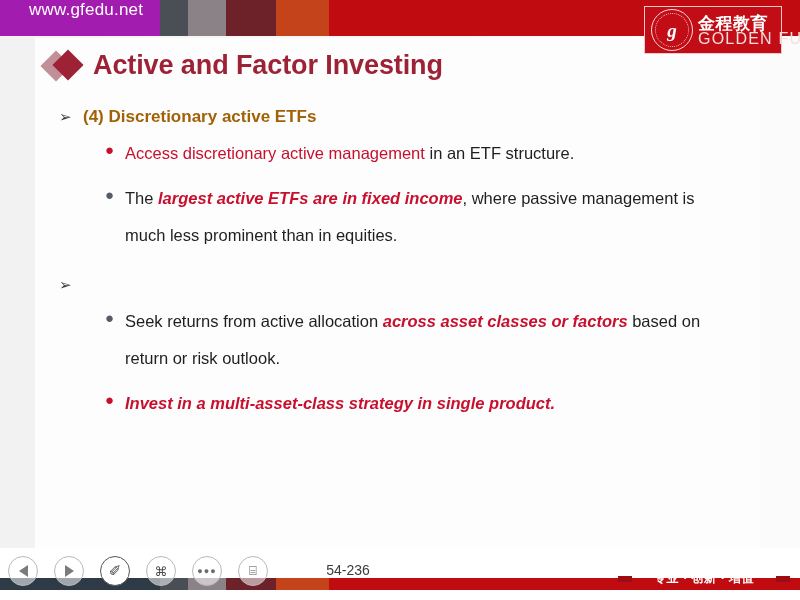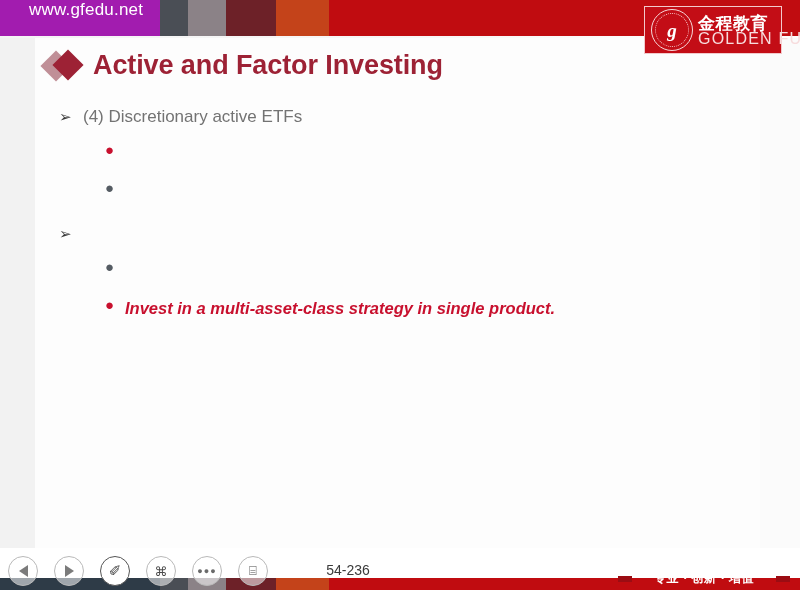--- a/index.html
+++ b/index.html
@@ -188,22 +188,22 @@
     width: 30px;
     color: #3a3a3a;
     font-size: 15px;
     line-height: 25px;
     text-align: left;
     padding-left: 6px;
     box-sizing: border-box;
   }
   .heading-text {
     font-size: 17px;
-    font-weight: normal;
-    color: #737373;
+    font-weight: bold;
+    color: #a16207;
     line-height: 25px;
   }
   .sub-item {
     display: flex;
     align-items: flex-start;
     margin: 0 0 4px 0;
     padding-left: 52px;
   }
   .dot-marker {
     flex: 0 0 auto;
@@ -358,36 +358,45 @@
 
     <div class="body-list">
 
       <div class="heading-item">
         <span class="arrow-marker">➢</span>
         <span class="heading-text">(4) Discretionary active ETFs</span>
       </div>
 
       <div class="sub-item">
         <span class="dot-marker red">●</span>
+        <span class="sub-text">
+          <span class="plain-red">Access discretionary active management</span><span> in an ETF structure.</span>
+        </span>
       </div>
 
       <div class="gap-sm"></div>
 
       <div class="sub-item">
         <span class="dot-marker">●</span>
+        <span class="sub-text">
+          <span>The </span><span class="em-red">largest active ETFs are in fixed income</span><span>, where passive management is much less prominent than in equities.</span>
+        </span>
       </div>
 
       <div class="gap-lg"></div>
 
       <div class="heading-item">
         <span class="arrow-marker">➢</span>
       </div>
 
       <div class="sub-item">
         <span class="dot-marker">●</span>
+        <span class="sub-text">
+          <span>Seek returns from active allocation </span><span class="em-red">across asset classes or factors</span><span> based on return or risk outlook.</span>
+        </span>
       </div>
 
       <div class="gap-sm"></div>
 
       <div class="sub-item">
         <span class="dot-marker red">●</span>
         <span class="sub-text">
           <span class="em-red">Invest in a multi-asset-class strategy in single product.</span>
         </span>
       </div>

